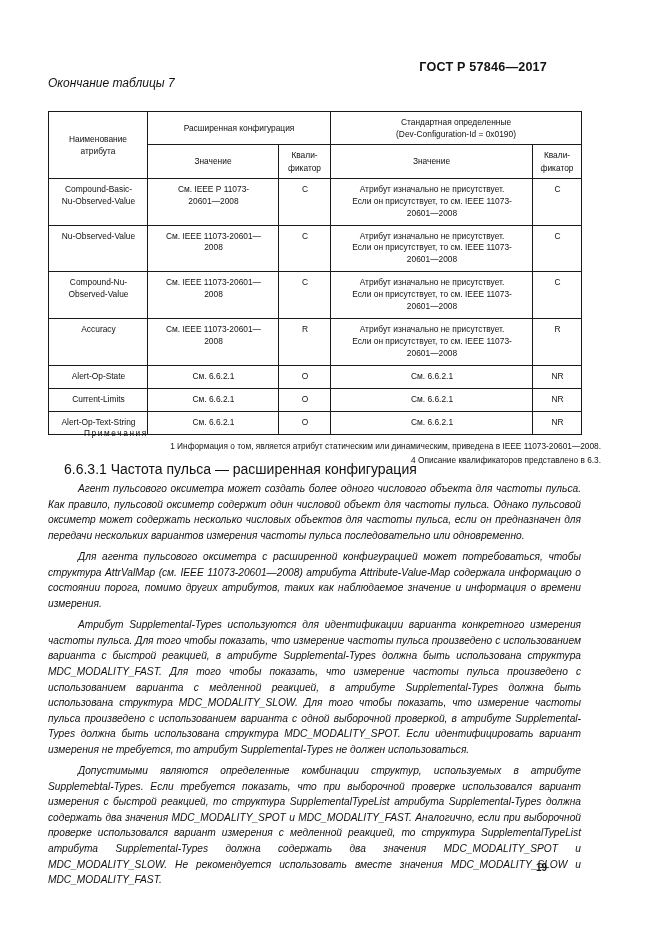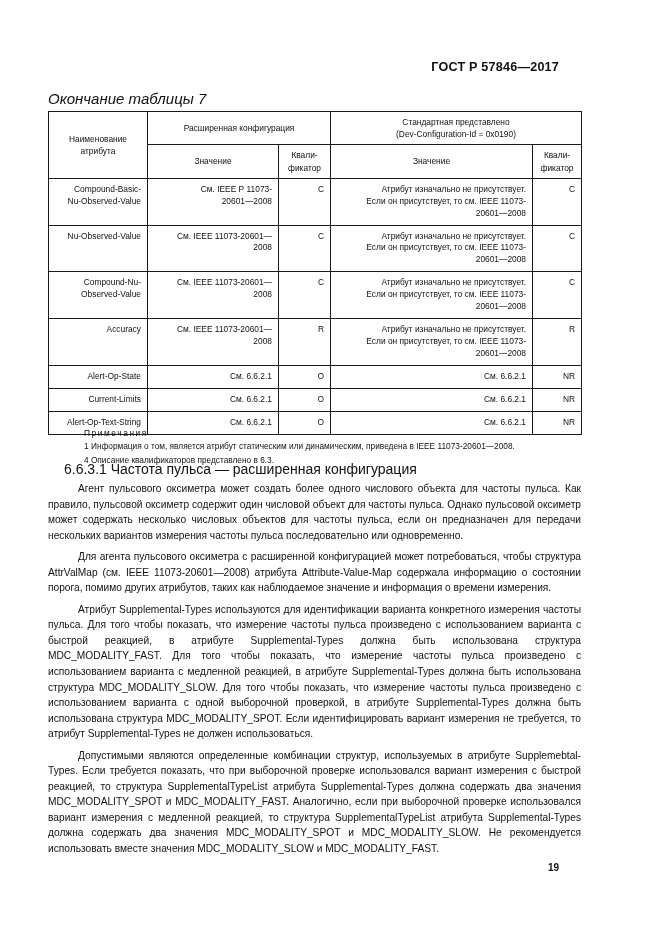--- a/index.html
+++ b/index.html
@@ -14,40 +14,39 @@
     font-family: "Liberation Sans", sans-serif;
     color: #111111;
     overflow: hidden;
   }
   .page {
     position: absolute;
     left: 0; top: 0;
     width: 595px;
     height: 935px;
     background: #fff;
-    padding-left: 12px;
   }
 
   
   .runhead {
     position: absolute;
     right: 48px;
     top: 60px;
     font-size: 12.6px;
     font-weight: bold;
     letter-spacing: 0.2px;
     white-space: nowrap;
   }
 
   
   .table-caption {
     position: absolute;
     left: 48px;
-    top: 90px;
-    font-size: 15px;
+    top: 76px;
+    font-size: 12px;
     font-style: italic;
     white-space: nowrap;
   }
 
   
   .tbl-wrap {
     position: absolute;
     left: 48px;
     top: 111px;
     width: 533px;
@@ -57,21 +56,21 @@
     width: 533px;
     table-layout: fixed;
     font-size: 8.4px;
     line-height: 1.42;
   }
   table.spec td, table.spec th {
     border: 1px solid #1a1a1a;
     padding: 5px 6px 5px 7px;
     vertical-align: top;
     font-weight: normal;
-    text-align: right;
+    text-align: center;
   }
   table.spec th {
     text-align: center;
     vertical-align: middle;
     padding: 4px 3px;
     line-height: 1.45;
   }
   .c1 { width: 99px; }
   .c2 { width: 131px; }
   .c3 { width: 52px; }
@@ -87,40 +86,41 @@
     top: 427px;
     width: 517px;
     font-size: 8.3px;
     line-height: 1.62;
     margin-left: 20px;
   }
   .notes-title {
     letter-spacing: 1.6px;
     margin-bottom: 0px;
   }
-  .note-line { white-space: nowrap; }
+  .note-line { white-space: nowrap; text-align: right; }
 
   
   .sec-heading {
     position: absolute;
     left: 64px;
     top: 461px;
     font-size: 14px;
     white-space: nowrap;
   }
 
   
   .body-copy {
     position: absolute;
     left: 48px;
     top: 481px;
     width: 533px;
     font-size: 10.2px;
     line-height: 1.525;
     text-align: justify;
+    font-style: italic;
   }
   .body-copy p {
     margin: 0 0 0 0;
     text-indent: 30px;
     text-align: justify;
     text-justify: inter-word;
   }
   .body-copy p.p2 { margin-top: 6px; }
 
   
@@ -147,21 +147,21 @@
         <col class="c1">
           <col class="c2">
           <col class="c3">
           <col class="c4">
           <col class="c5">
       </colgroup>
       <thead>
         <tr>
           <th rowspan="2" class="hdr-span">Наименование<br>атрибута</th>
           <th colspan="2" class="hdr-span">Расширенная конфигурация</th>
-          <th colspan="2" class="hdr-span"><span>Стандартная представлено</span><br><span>(Dev-Configuration-Id = 0x0190)</span></th>
+          <th colspan="2" class="hdr-span"><span>Стандартная определенные</span><br><span>(Dev-Configuration-Id = 0x0190)</span></th>
         </tr>
         <tr>
           <th>Значение</th>
           <th><span>Квали-</span><br><span>фикатор</span></th>
           <th>Значение</th>
           <th><span>Квали-</span><br><span>фикатор</span></th>
         </tr>
       </thead>
       <tbody>
           <tr>

